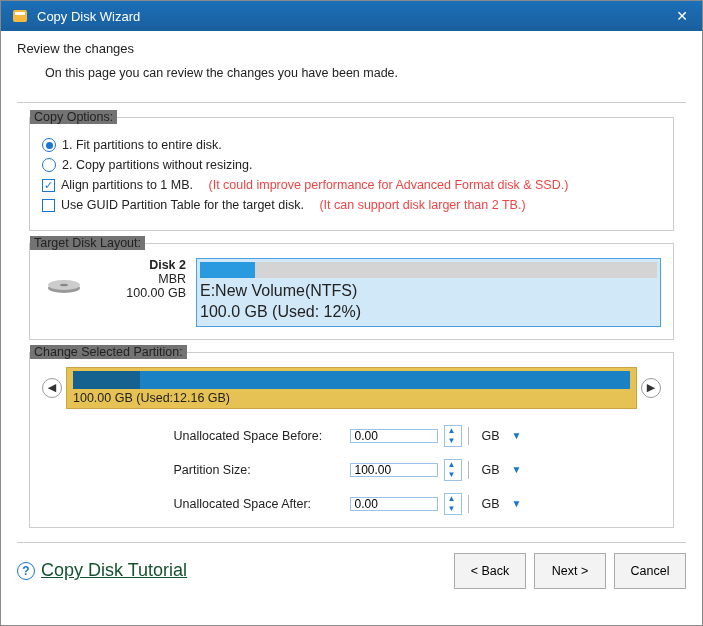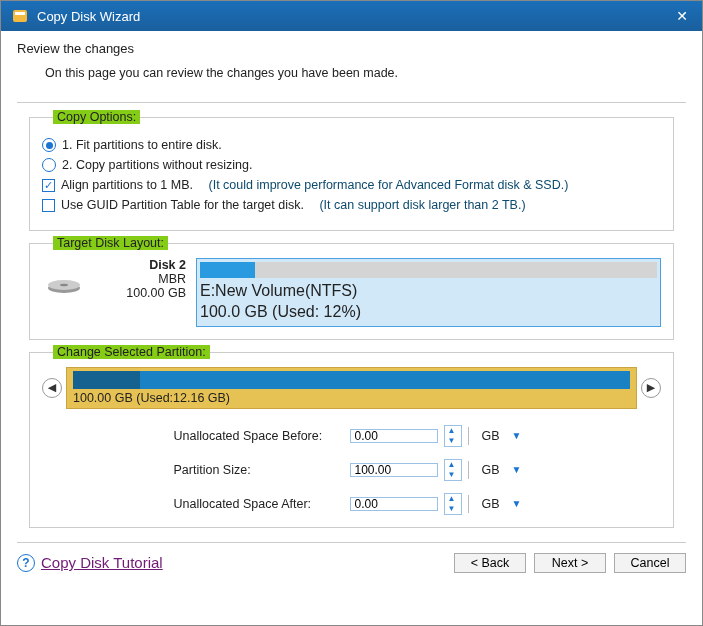--- a/index.html
+++ b/index.html
@@ -6,27 +6,27 @@
 body { background: #fff; width: 703px; height: 626px; border: 1px solid #888; font-size: 12.5px; color: #222; }
 .titlebar { background: linear-gradient(#1b6fb8, #1a5f9e); color: #fff; height: 30px; display: flex; align-items: center; padding: 0 10px; }
 .titlebar .app-icon { width: 18px; height: 18px; margin-right: 8px; }
 .titlebar .title { flex: 1; font-size: 13px; }
 .titlebar .close { width: 20px; text-align: center; cursor: pointer; font-size: 14px; }
 .content { padding: 10px 16px 0 16px; }
 .heading { font-weight: normal; font-size: 13px; margin-bottom: 10px; }
 .subheading { margin-left: 28px; font-size: 12.5px; margin-bottom: 22px; }
 hr.rule { border: none; border-top: 1px solid #ccc; margin: 4px 0 14px 0; }
 .fieldset { border: 1px solid #ccc; margin: 0 12px 12px 12px; position: relative; padding: 14px 12px 12px 12px; }
-.fieldset .legend { position: absolute; top: -8px; left: 23px; background: #84cc16; padding: 0 4px; font-size: 12.5px; }
+.fieldset .legend { position: absolute; top: -8px; left: 0; background: #737373; padding: 0 4px; font-size: 12.5px; }
 .opt-row { display: flex; align-items: center; margin: 6px 0; gap: 6px; }
 .radio { width: 14px; height: 14px; border: 1.5px solid #1a75d1; border-radius: 50%; display: inline-flex; align-items: center; justify-content: center; }
 .radio.selected::after { content: ""; width: 7px; height: 7px; background: #1a75d1; border-radius: 50%; }
 .checkbox { width: 13px; height: 13px; border: 1px solid #1a75d1; display: inline-flex; align-items: center; justify-content: center; }
 .checkbox.checked::after { content: "✓"; color: #1a75d1; font-size: 11px; line-height: 1; }
-.hint { color: #0c4a6e; }
+.hint { color: #ef4444; }
 .disk-row { display: flex; gap: 10px; }
 .disk-info { width: 90px; text-align: right; }
 .disk-info .name { font-weight: bold; }
 .disk-icon { width: 44px; height: 44px; }
 .disk-icon svg { width: 100%; height: 100%; }
 .vol-box { flex: 1; background: #d1e8f8; border: 1.5px solid #4aa0e0; padding: 3px; }
 .vol-bar { height: 16px; background: #d4d4d4; position: relative; margin-bottom: 3px; }
 .vol-bar .used { position: absolute; left: 0; top: 0; bottom: 0; width: 12%; background: #2a9ae0; }
 .vol-label { font-size: 16px; line-height: 1.3; }
 .part-row { display: flex; align-items: center; gap: 4px; }
@@ -37,23 +37,23 @@
 .part-label { font-size: 12.5px; }
 .form-grid { margin-top: 16px; display: grid; grid-template-columns: 170px 88px 18px 8px 24px 18px; gap: 12px 6px; justify-content: center; align-items: center; }
 .form-grid label { text-align: left; }
 .spin-input { border: 1px solid #9cc1e6; height: 14px; padding: 0 4px; font-size: 12px; }
 .spin-btns { display: flex; flex-direction: column; border: 1px solid #9cc1e6; }
 .spin-btns .s { height: 10px; width: 14px; font-size: 8px; display:flex; align-items:center; justify-content:center; background:#fff; cursor:pointer; color:#1a75d1; }
 .unit-sep { border-left: 1px solid #bbb; height: 18px; }
 .unit-dd { color:#1a75d1; cursor:pointer; font-size:10px; }
 .footer { border-top: 1px solid #ccc; margin: 14px 16px 0 16px; padding: 10px 0; display: flex; align-items: center; }
 .help { display: flex; align-items: center; gap: 6px; }
-.help a { color: #701a75; font-size: 15px; }
+.help a { color: #14532d; font-size: 18px; }
 .btns { margin-left: auto; display: flex; gap: 8px; }
-.btns button { width: 72px; height: 20px; border: 1px solid #aaa; background: #f3f3f3; cursor: pointer; font-size: 12.5px; }
+.btns button { width: 72px; height: 36px; border: 1px solid #aaa; background: #f3f3f3; cursor: pointer; font-size: 12.5px; }
 .help-icon { width:18px; height:18px; border:1.5px solid #1a75d1; border-radius:50%; color:#1a75d1; display:flex; align-items:center; justify-content:center; font-weight:bold; font-size:12px; }
 </style>
 </head>
 <body>
 
 <div class="titlebar">
   <span class="app-icon">
     <svg viewBox="0 0 18 18">
         <rect x="2" y="3" width="14" height="12" rx="2" fill="#f5b940"></rect>
         <rect x="4" y="5" width="10" height="3" fill="#fff"></rect>

